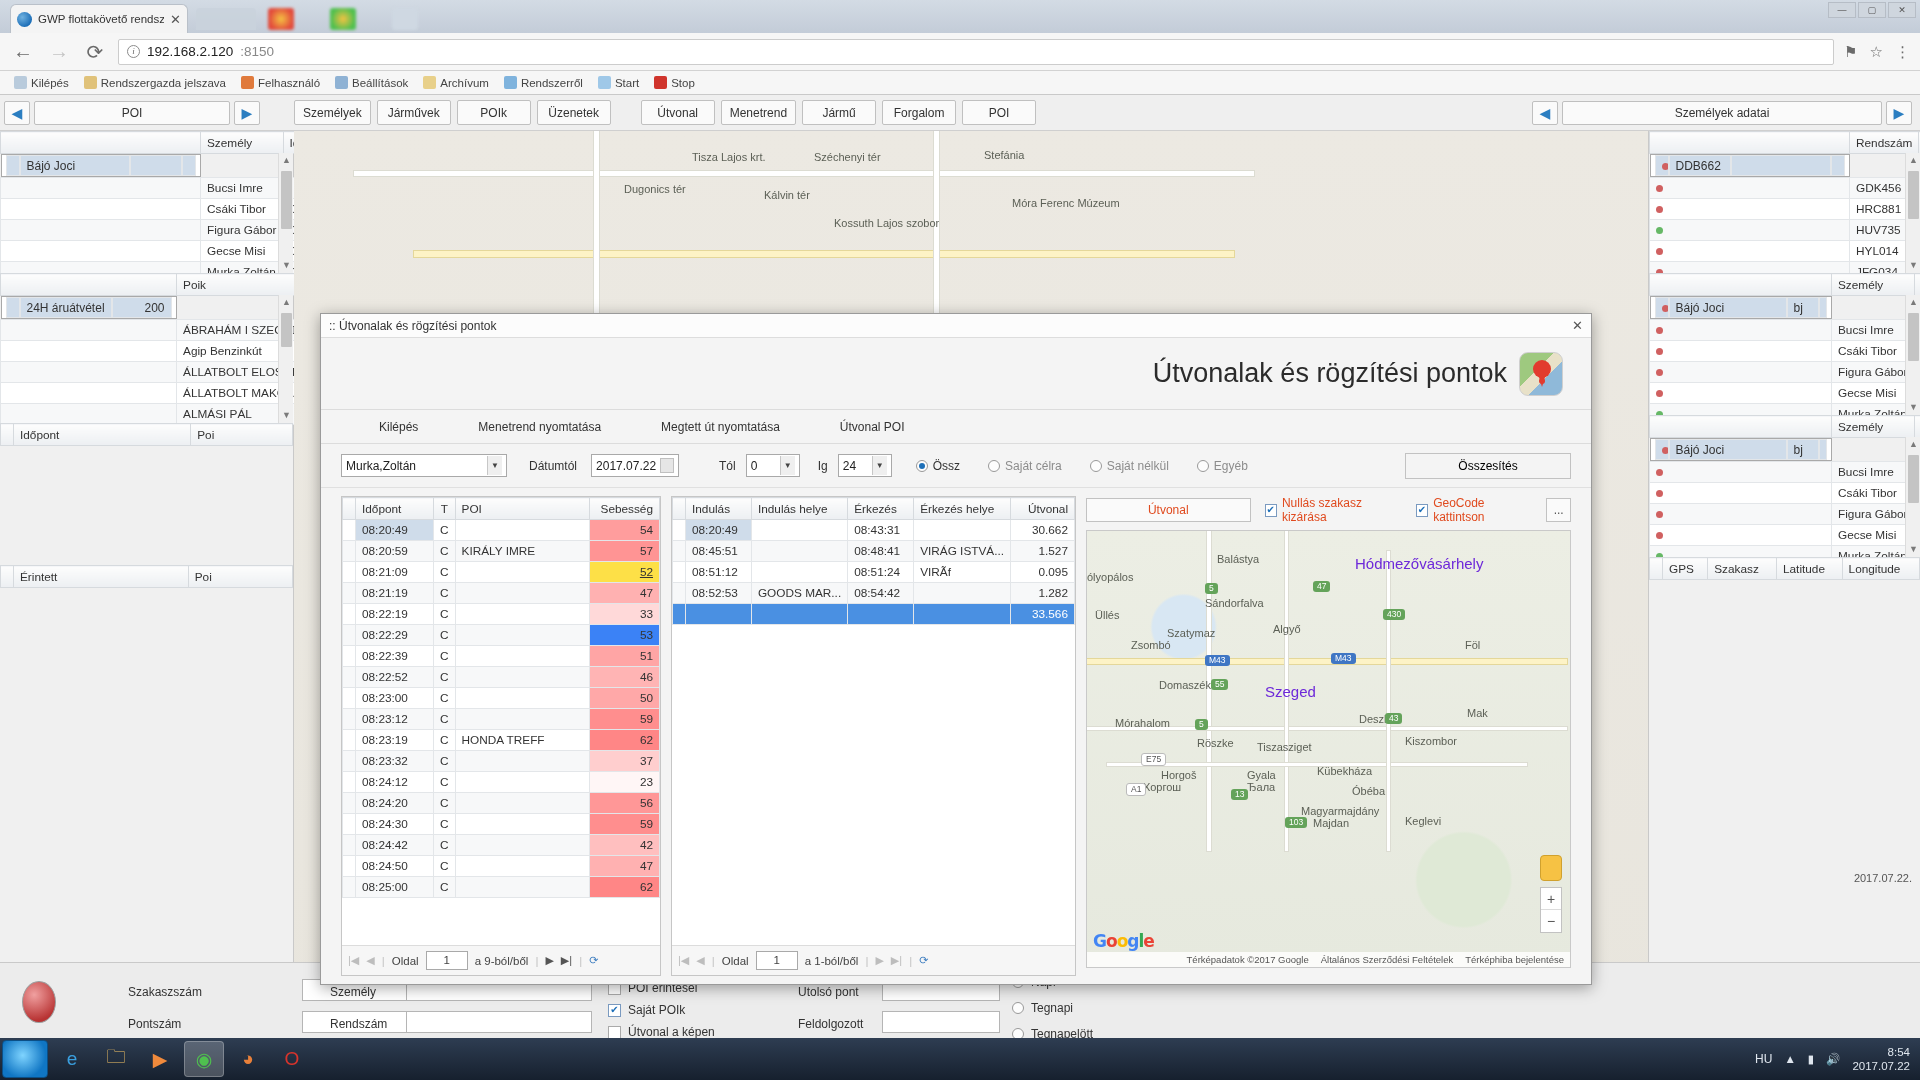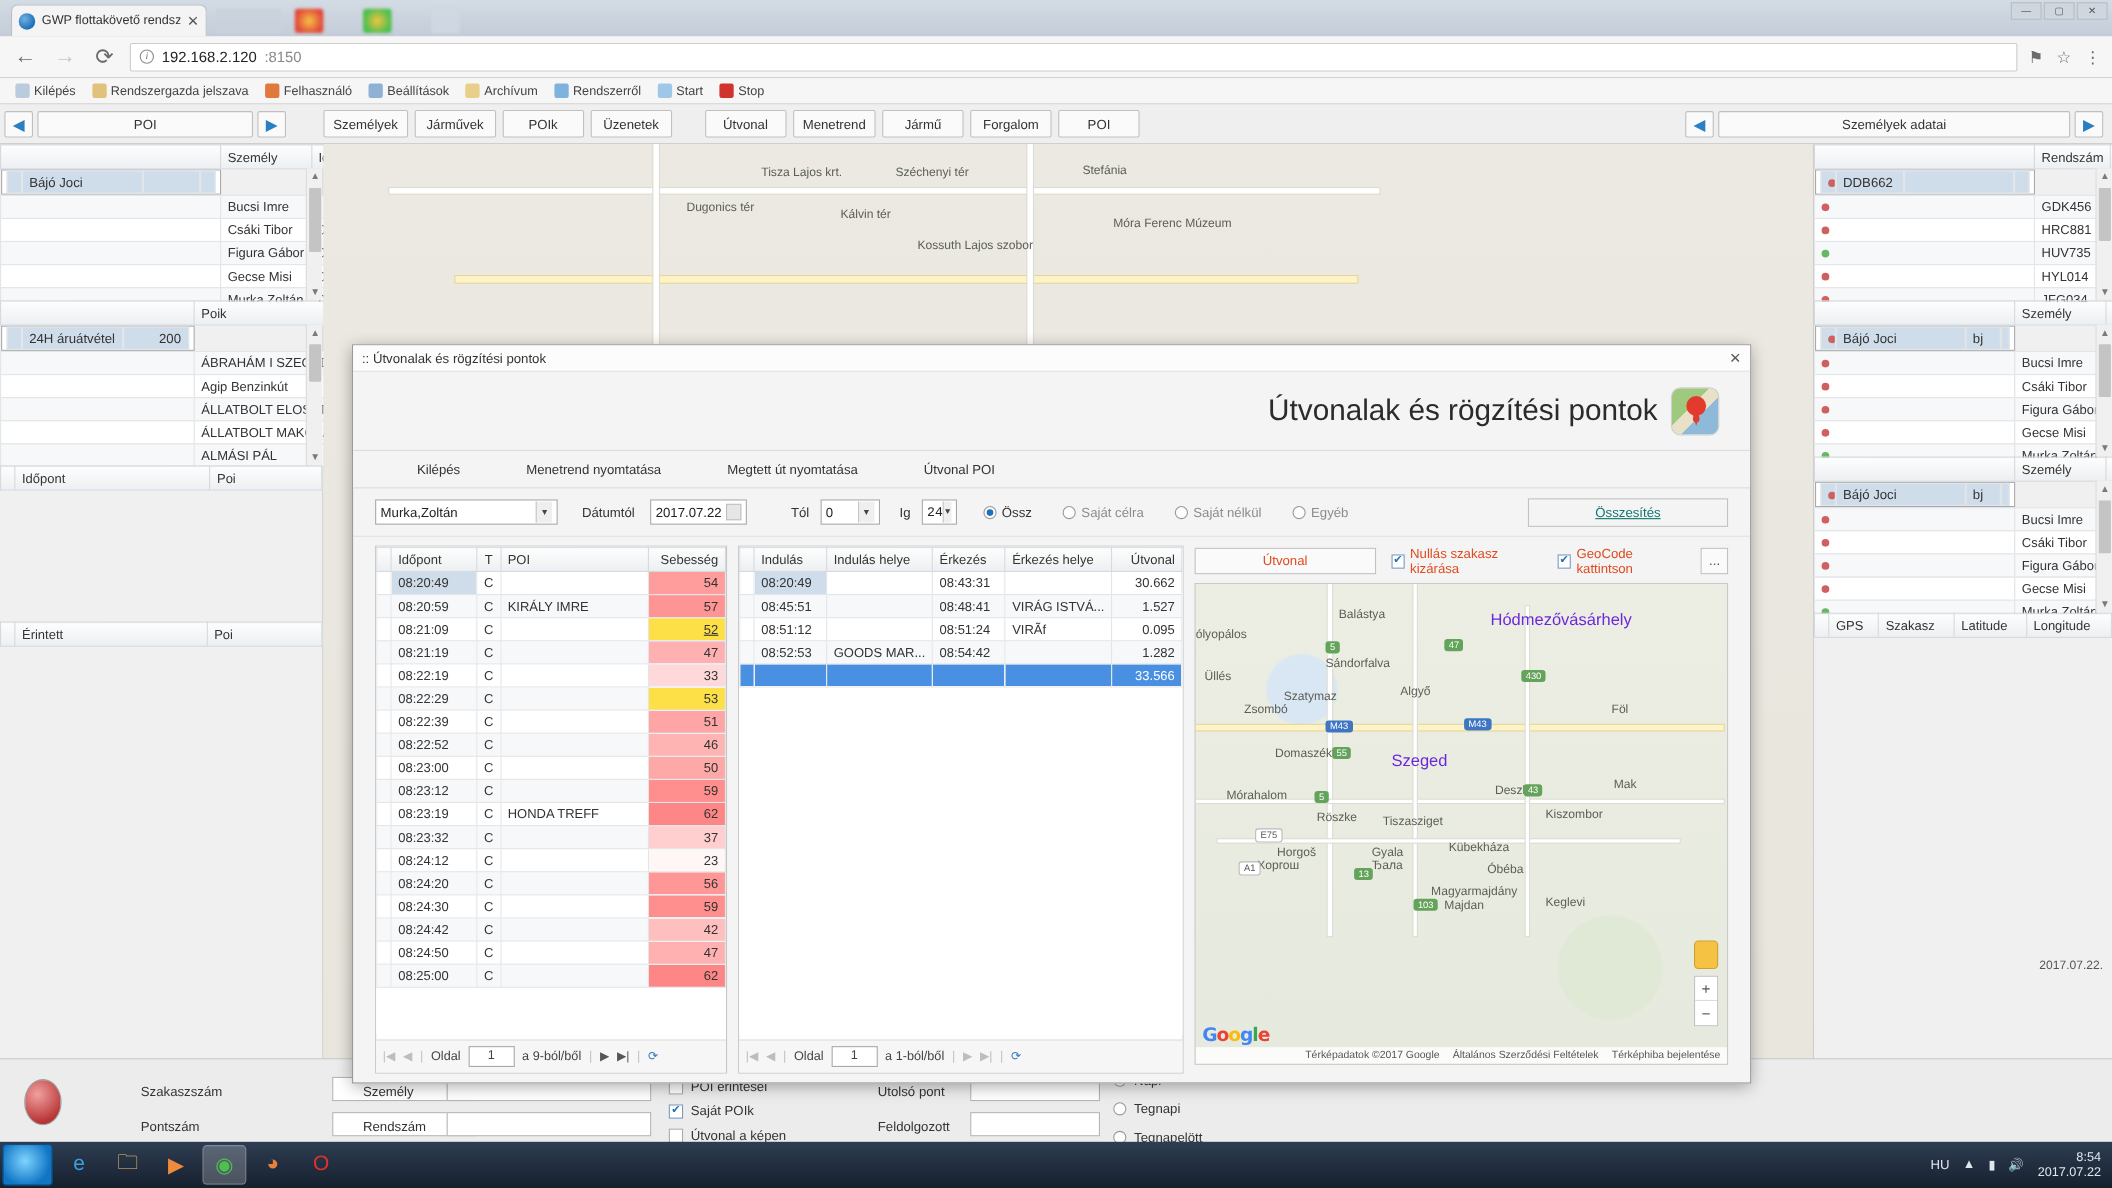--- a/index.html
+++ b/index.html
@@ -200,24 +200,23 @@
     display:flex; align-items:center; padding:0 4px; color:#222;
   }
   .radio {
     width:12px; height:12px; border-radius:50%; border:1px solid #999;
     background:#fdfdfd; display:inline-flex; align-items:center; justify-content:center;
   }
   .radio.on::after { content:""; width:6px; height:6px; border-radius:50%; background:#1d6fb8; }
   .radio-wrap { display:flex; align-items:center; gap:5px; cursor:pointer; }
   .radio-wrap .lbl.dim { color:#8c8c8c; }
   .btn-osszesites {
-    width:182px; height:26px; background:#f4f4f4; border:1px solid #c2c2c2;
-    color:#0f766e; font-size:12px; display:flex; align-items:center; justify-content:center;
+    width:166px; height:26px; background:#f4f4f4; border:1px solid #c2c2c2;
+    color:#000000; font-size:12px; display:flex; align-items:center; justify-content:center;
     cursor:pointer;
-    text-decoration:underline;
   }
 
   .dlg-body { position:absolute; left:0; right:0; top:174px; bottom:0; }
   .pane { position:absolute; top:8px; bottom:8px; border:1px solid #c6c6c6; background:#fff; }
   .pane-left { left:20px; width:320px; }
   .pane-mid { left:350px; width:405px; }
   .pane-right { left:765px; right:20px; background:#f4f4f4; border:none; }
 
   .tablewrap { position:absolute; left:0; right:0; top:0; bottom:34px; overflow:hidden; background:#fff; }
   .pager {
@@ -811,21 +810,21 @@
         <div class="txtbox" style="width:88px;margin-left:14px;">
           <span>2017.07.22</span>
           <span style="margin-left:auto;width:14px;height:15px;background:#e6e6e6;border:1px solid #c0c0c0;"></span>
         </div>
         <span class="lbl" style="margin-left:40px;">Tól</span>
         <div class="sel" style="width:54px;margin-left:10px;">
           <span>0</span>
           <span class="caret">▼</span>
         </div>
         <span class="lbl" style="margin-left:18px;">Ig</span>
-        <div class="sel" style="width:32px;margin-left:10px;font-family:Liberation Mono, monospace;">
+        <div class="sel" style="width:54px;margin-left:10px;">
           <span>24</span>
           <span class="caret">▼</span>
         </div>
         <div id="dlg-radios" style="display:flex;align-items:center;gap:28px;margin-left:24px;">
             <div class="radio-wrap">
               <span class="radio on"></span>
               <span class="lbl">Össz</span>
             </div>
             <div class="radio-wrap">
               <span class="radio"></span>
@@ -891,21 +890,21 @@
                     <td>08:22:19</td>
                     <td class="center-al">C</td>
                     <td></td>
                     <td class="spd" style="background: rgb(255, 217, 217);">33</td>
                   </tr>
                   <tr>
                     <td style="width: 8px;"></td>
                     <td>08:22:29</td>
                     <td class="center-al">C</td>
                     <td></td>
-                    <td class="spd" style="background: #fde047;">53</td>
+                    <td class="spd" style="background: #3b82f6;">53</td>
                   </tr>
                   <tr>
                     <td style="width: 8px;"></td>
                     <td>08:22:39</td>
                     <td class="center-al">C</td>
                     <td></td>
                     <td class="spd" style="background: rgb(255, 165, 165);">51</td>
                   </tr>
                   <tr>
                     <td style="width: 8px;"></td>

